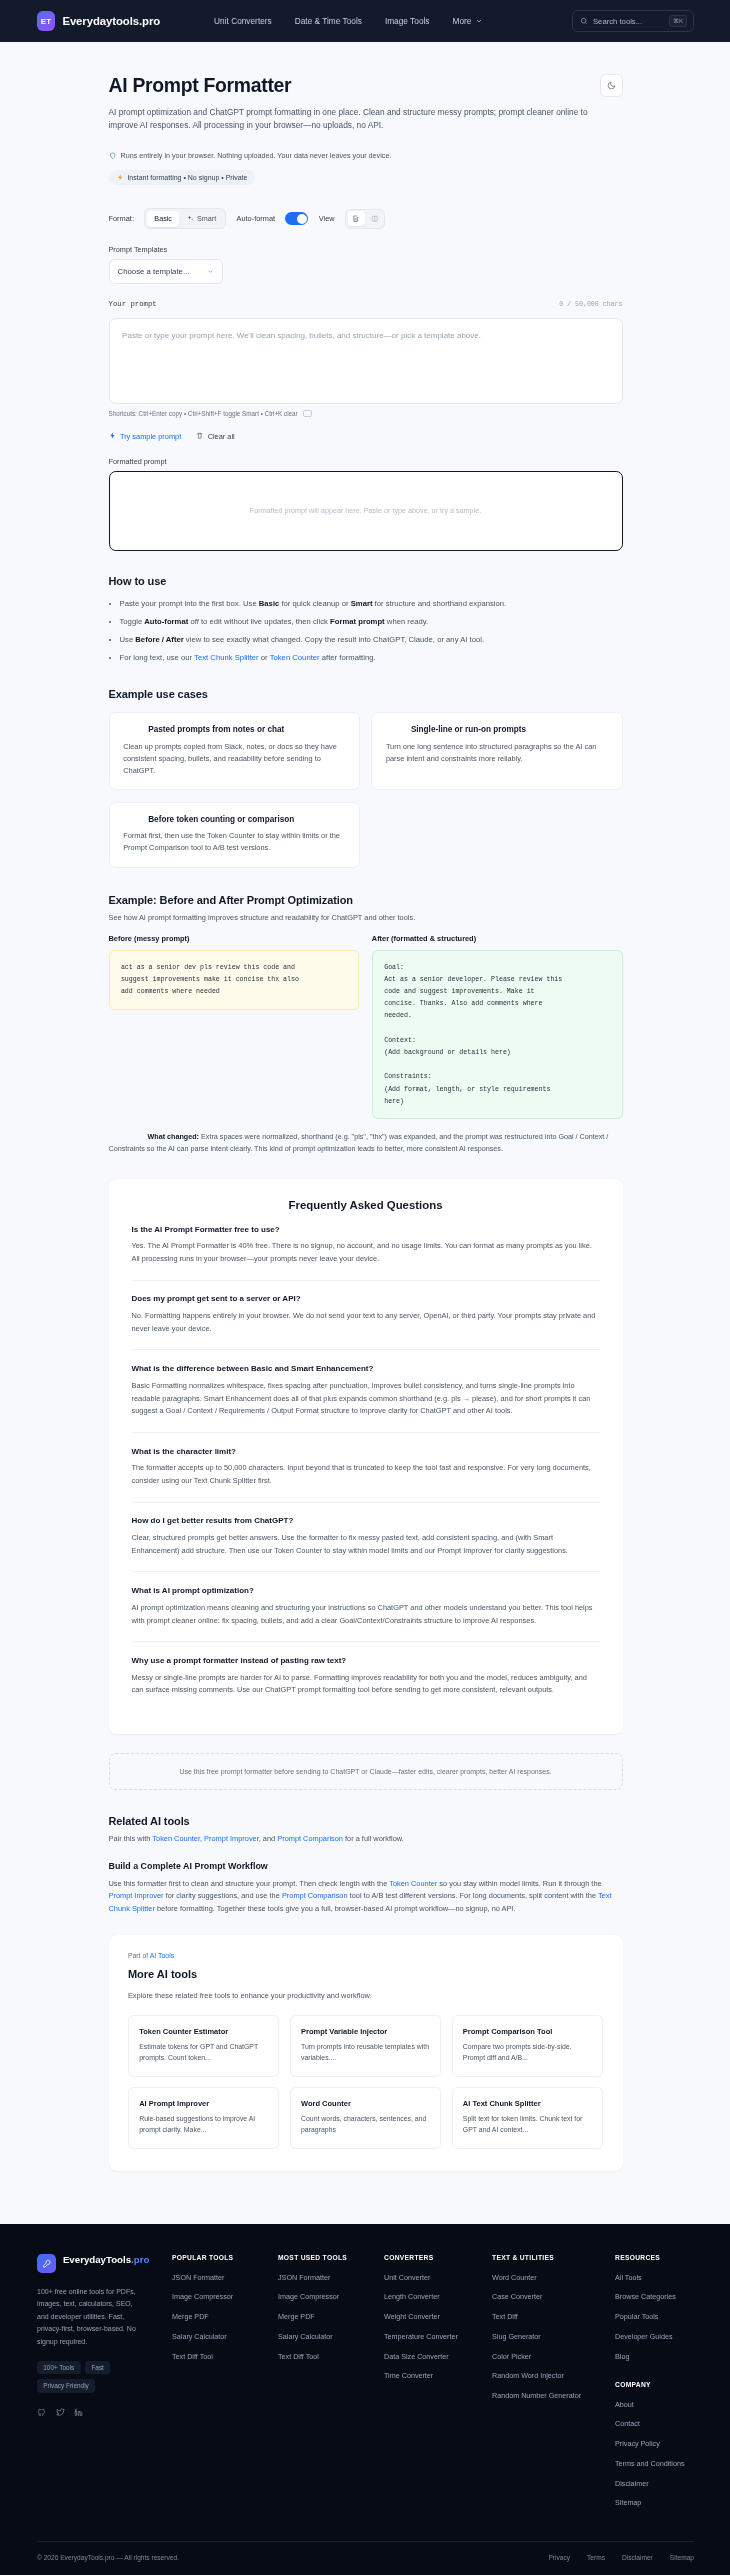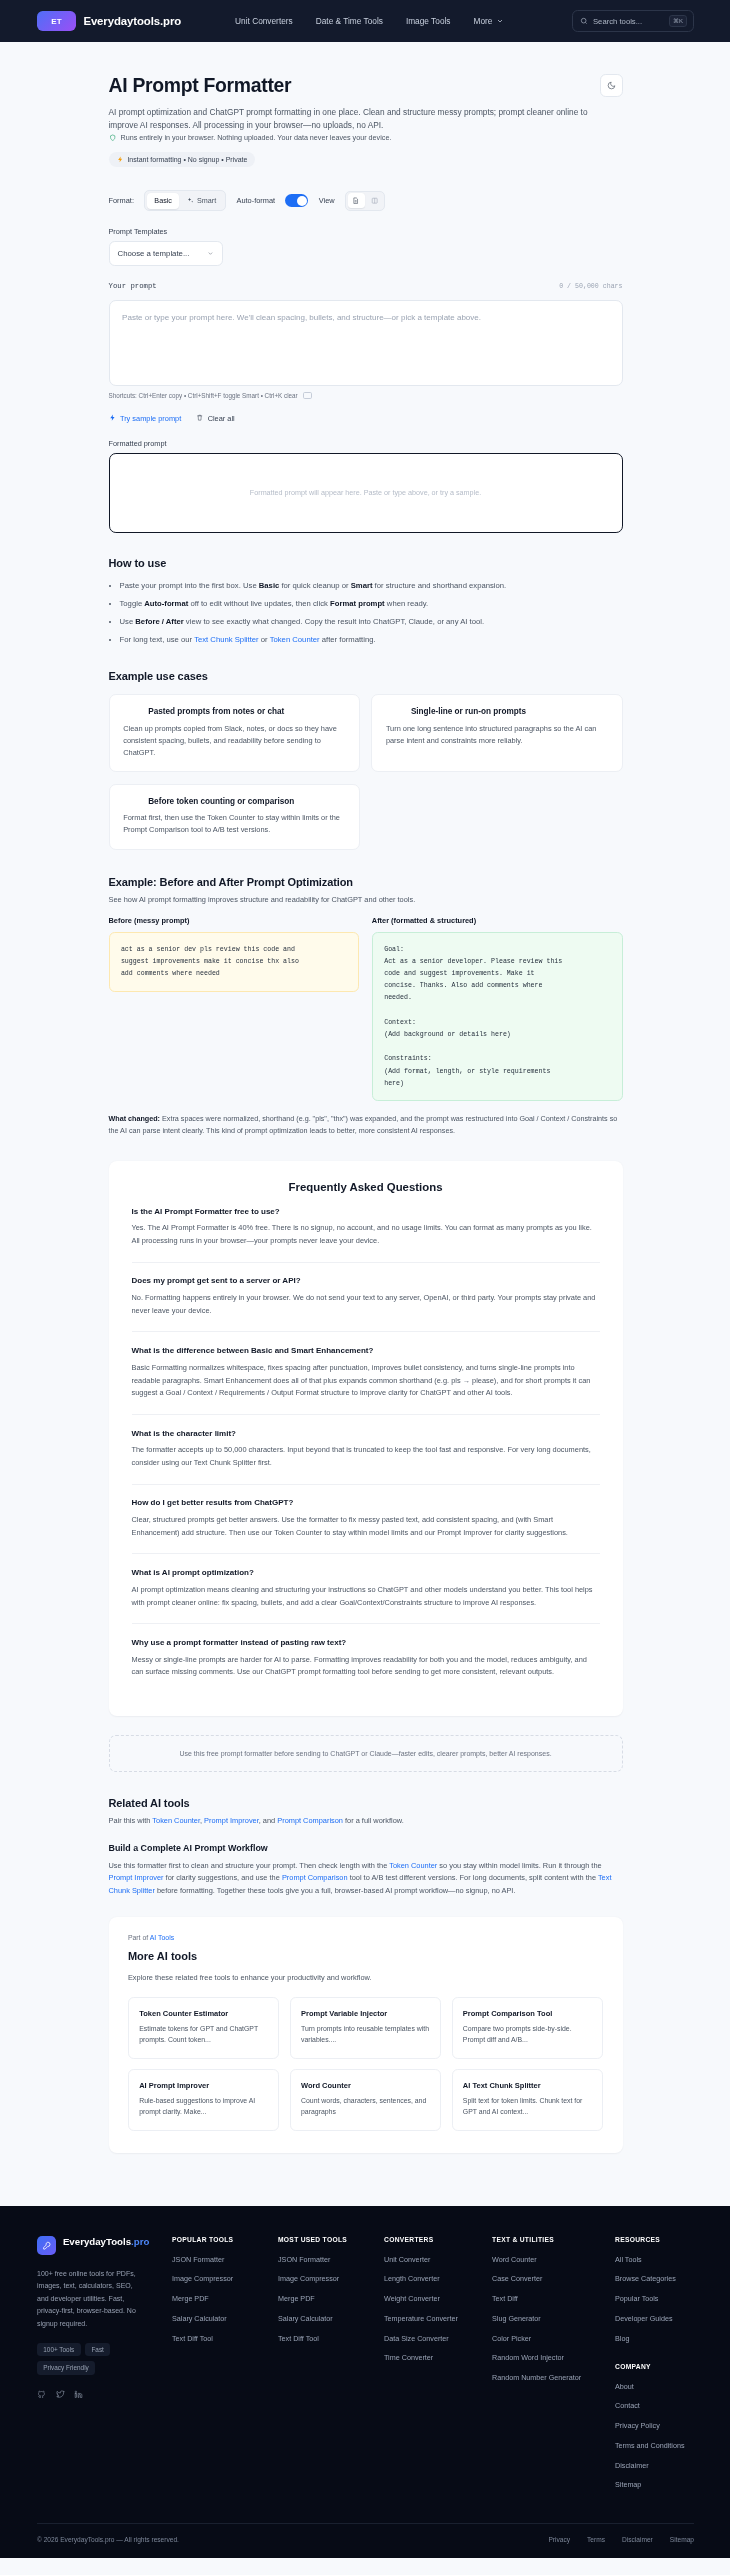--- a/index.html
+++ b/index.html
@@ -16,21 +16,21 @@
   .nav {
     background: #111827;
     height: 42px;
     display: flex;
     align-items: center;
     padding: 0 37px;
     background: #131a2c;
   }
   .brand { display: flex; align-items: center; gap: 7.4px; }
   .brand-logo {
-    width: 39px; height: 20.6px; border-radius: 5.7px;
+    width: 18px; height: 20.6px; border-radius: 5.7px;
     background: linear-gradient(135deg,#4f6ef7,#9b4ff5);
     color: #fff; font-size: 8px; font-weight: bold;
     display: flex; align-items: center; justify-content: center;
     letter-spacing: 0.2px;
   }
   .brand-name { color: #fff; font-size: 11.4px; font-weight: bold; letter-spacing: -0.1px; }
   .nav-links { display: flex; align-items: center; gap: 23px; margin-left: 54px; }
   .nav-link {
     color: #c8d0de; font-size: 8.3px; text-decoration: none;
     display: flex; align-items: center; gap: 3.4px;
@@ -56,21 +56,21 @@
   .hero { padding-top: 32px; position: relative; }
   h1.title { font-size: 19.4px; font-weight: bold; color: #111827; letter-spacing: -0.3px; }
   .lede { font-size: 8.3px; color: #4b5563; line-height: 1.62; margin-top: 9px; max-width: 503px; }
   .theme-btn {
     position: absolute; right: 0; top: 32px;
     width: 23px; height: 23px; border-radius: 5.7px;
     border: 0.6px solid #e3e8ef; background: #fff;
     display: flex; align-items: center; justify-content: center;
     cursor: pointer;
   }
-  .privacy-line { display: flex; align-items: flex-end; gap: 4.6px; margin-top: 0; font-size: 7.2px; color: #4b5563; }
+  .privacy-line { display: flex; align-items: flex-end; gap: 4.6px; margin-top: 18px; font-size: 7.2px; color: #4b5563; }
   .badge-pill {
     display: inline-flex; align-items: center; gap: 4px;
     background: #eef1f6; border-radius: 570px;
     padding: 4px 8px; margin-top: 10.3px;
     font-size: 7px; color: #374151;
   }
 
   
   .controls { display: flex; align-items: center; gap: 10.3px; margin-top: 23px; }
   .ctl-label { font-size: 7.4px; color: #374151; }
@@ -147,21 +147,21 @@
   .ba-grid { display: grid; grid-template-columns: 1fr 1fr; gap: 12.6px; margin-top: 12.6px; }
   .ba-label { font-size: 7.4px; font-weight: bold; color: #111827; margin-bottom: 6.9px; }
   .code {
     border-radius: 5.7px; padding: 10.3px 11.4px;
     font-family: "Liberation Mono", monospace; font-size: 6.6px; line-height: 1.85;
     white-space: pre-wrap; color: #1f2937;
   }
   .code.before { background: #fffbeb; border: 0.6px solid #fde8b0; }
   .code.after { background: #eefbf2; border: 0.6px solid #c7eed8; }
   .changed { font-size: 7.2px; color: #4b5563; line-height: 1.66; margin-top: 11.4px; }
-  .changed b { color: #111827; }
+  .changed b { color: #111827; margin-left: 39px; }
 
   
   .faq {
     background: #fff; border-radius: 8px; padding: 19.4px 23px 23px;
     margin-top: 25px; box-shadow: 0 0.6px 1.7px rgba(16,24,40,.05);
   }
   .faq h2 { text-align: center; font-size: 11.4px; font-weight: bold; color: #111827; }
   .faq-item { padding: 13.7px 0; border-bottom: 0.6px solid #eef0f4; }
   .faq-item:last-child { border-bottom: none; }
   .faq-q { font-size: 8px; font-weight: bold; color: #111827; }

